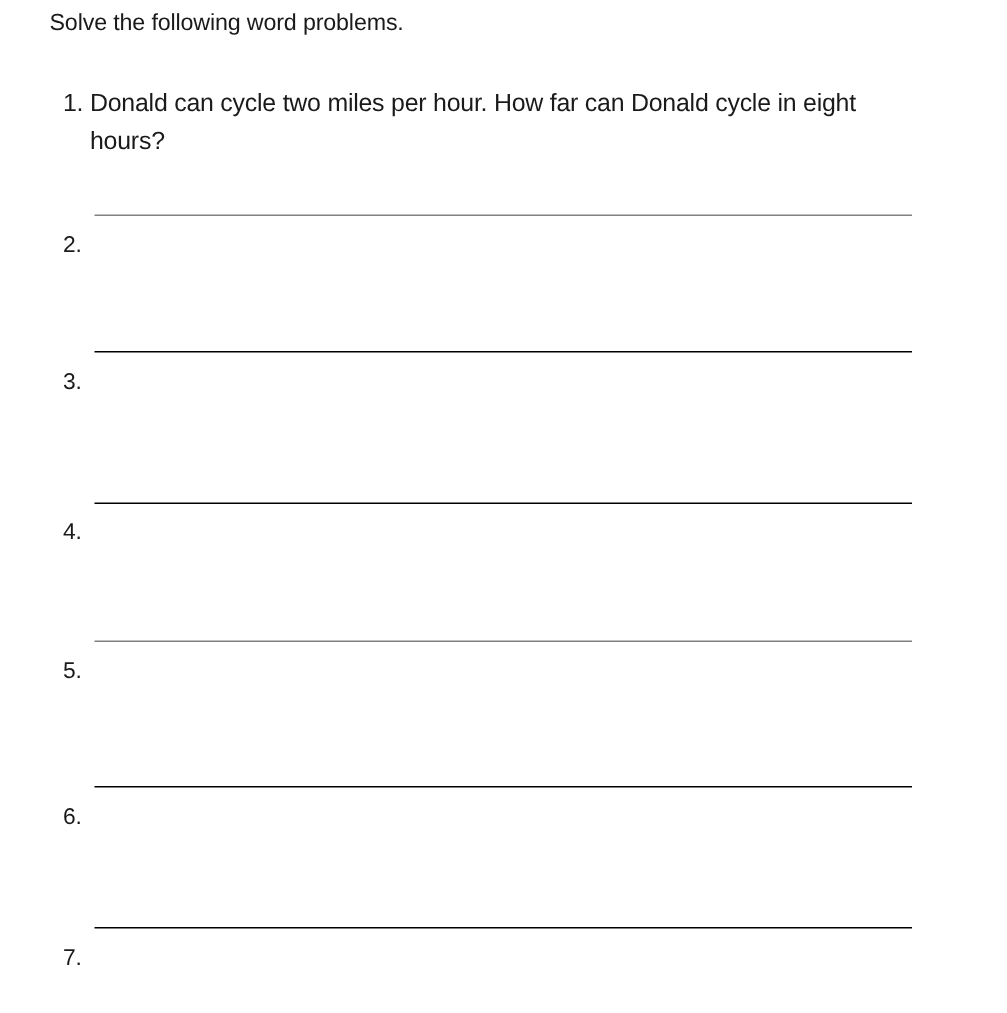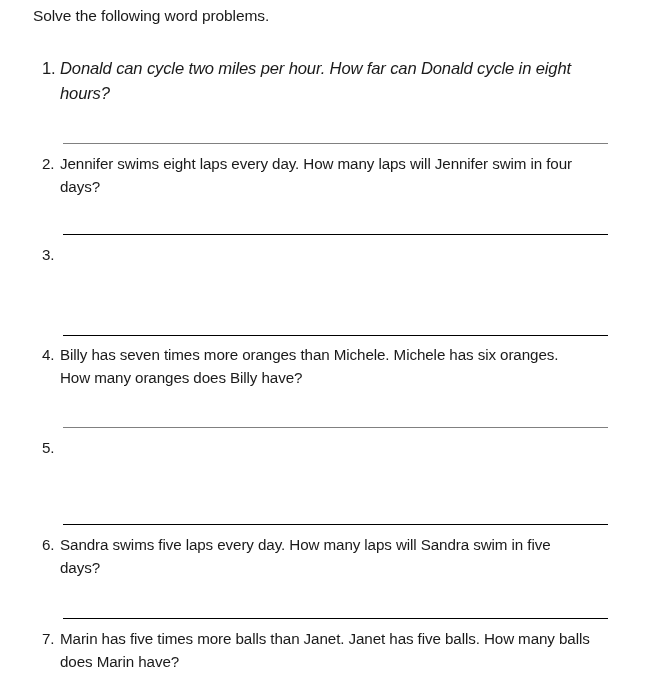--- a/index.html
+++ b/index.html
@@ -65,21 +65,20 @@
   }
 
   
   .problem.size-lg {
     font-size: 16.6px;
     line-height: 25px;
     letter-spacing: -0.15px;
   }
   .problem.size-lg .problem-text {
     max-width: 548px;
-    font-style: italic;
   }
   .problem.size-sm {
     font-size: 15.2px;
     line-height: 23px;
     letter-spacing: -0.1px;
   }
   .problem.size-sm .problem-text {
     max-width: 530px;
   }
 </style>
@@ -92,49 +91,45 @@
 
   <div class="problem size-lg" style="top:56px;">
     <span class="problem-number">1.</span>
     <span class="problem-text">Donald can cycle two miles per hour. How far can Donald cycle in eight hours?</span>
   </div>
 
   <div class="rule gray" style="top:143px;"></div>
 
   <div class="problem size-sm" style="top:152px;">
     <span class="problem-number">2.</span>
-    <span class="problem-text">Jennifer swims eight laps every day. How many laps will Jennifer swim in four days?</span>
   </div>
 
   <div class="rule" style="top:234px;"></div>
 
   <div class="problem size-sm" style="top:243px;">
     <span class="problem-number">3.</span>
   </div>
 
   <div class="rule" style="top:335px;"></div>
 
   <div class="problem size-sm" style="top:343px;">
     <span class="problem-number">4.</span>
-    <span class="problem-text">Billy has seven times more oranges than Michele. Michele has six oranges. How many oranges does Billy have?</span>
   </div>
 
   <div class="rule gray" style="top:427px;"></div>
 
   <div class="problem size-sm" style="top:436px;">
     <span class="problem-number">5.</span>
   </div>
 
   <div class="rule" style="top:524px;"></div>
 
   <div class="problem size-sm" style="top:533px;">
     <span class="problem-number">6.</span>
-    <span class="problem-text">Sandra swims five laps every day. How many laps will Sandra swim in five days?</span>
   </div>
 
   <div class="rule" style="top:618px;"></div>
 
   <div class="problem size-sm" style="top:627px;">
     <span class="problem-number">7.</span>
-    <span class="problem-text">Marin has five times more balls than Janet. Janet has five balls. How many balls does Marin have?</span>
   </div>
 
 </div>
 
 </body></html>

